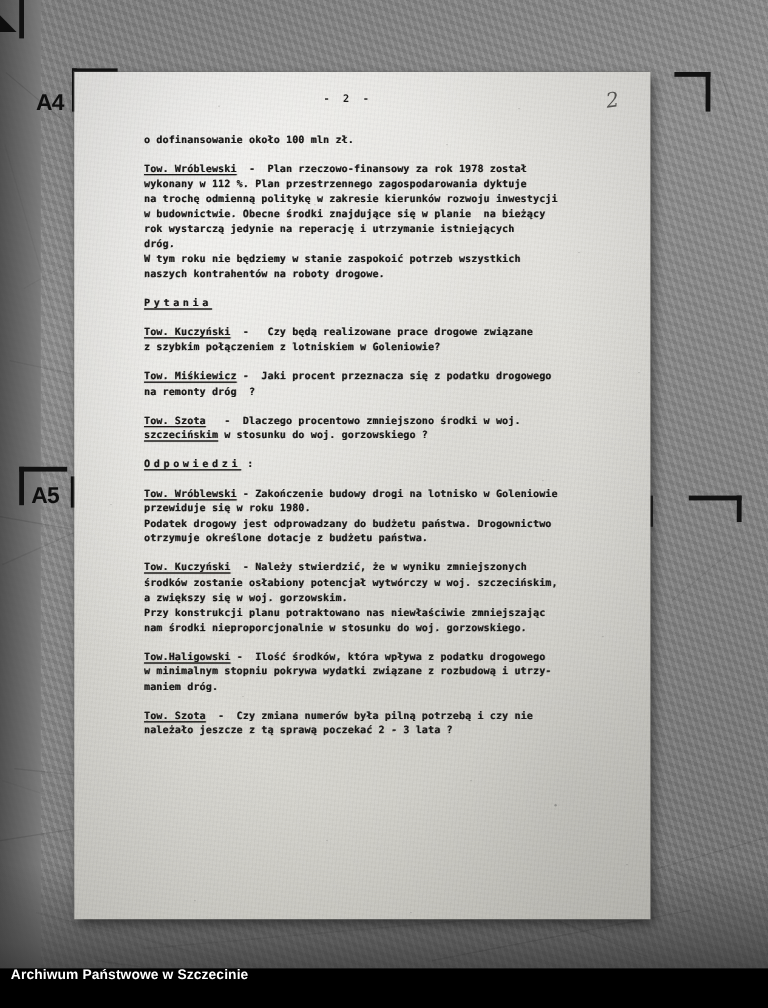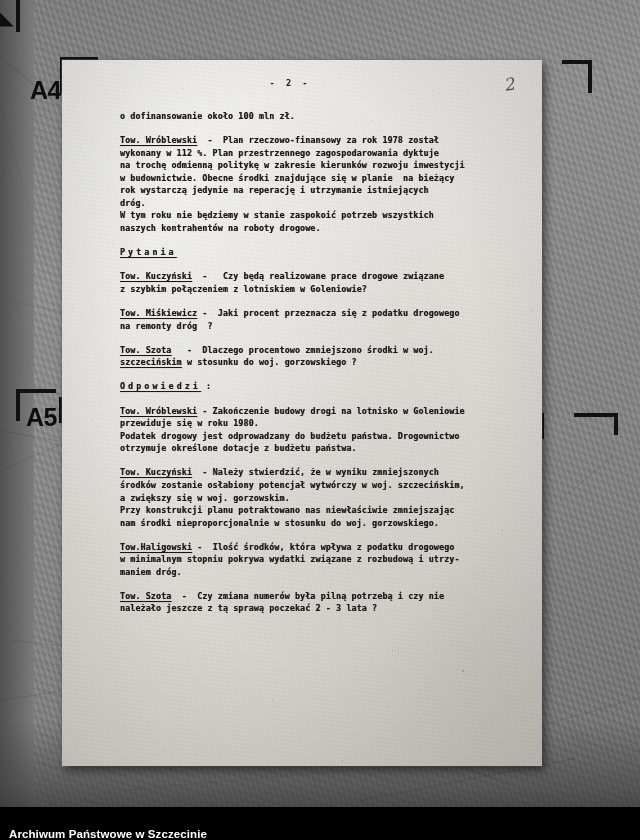--- a/index.html
+++ b/index.html
@@ -140,33 +140,33 @@
   .regmark { position: absolute; }
   .regmark i {
     position: absolute;
     background: #111;
     display: block;
   }
   .fmt-label {
     position: absolute;
     font-family: "Liberation Sans", sans-serif;
     font-weight: 700;
-    font-size: 25px;
+    font-size: 19px;
     color: #0e0e0e;
     letter-spacing: -0.5px;
   }
 
   
   .wmbar {
     position: absolute;
     left: 0; right: 0; bottom: 0;
     height: 33px;
     background: #000;
     display: flex;
-    align-items: flex-end;
+    align-items: flex-start;
   }
   .wmbar span {
     color: #fff;
     font-family: "Liberation Sans", sans-serif;
     font-size: 11.5px;
     font-weight: 700;
     padding-left: 9px;
     letter-spacing: .1px;
   }
 </style>

